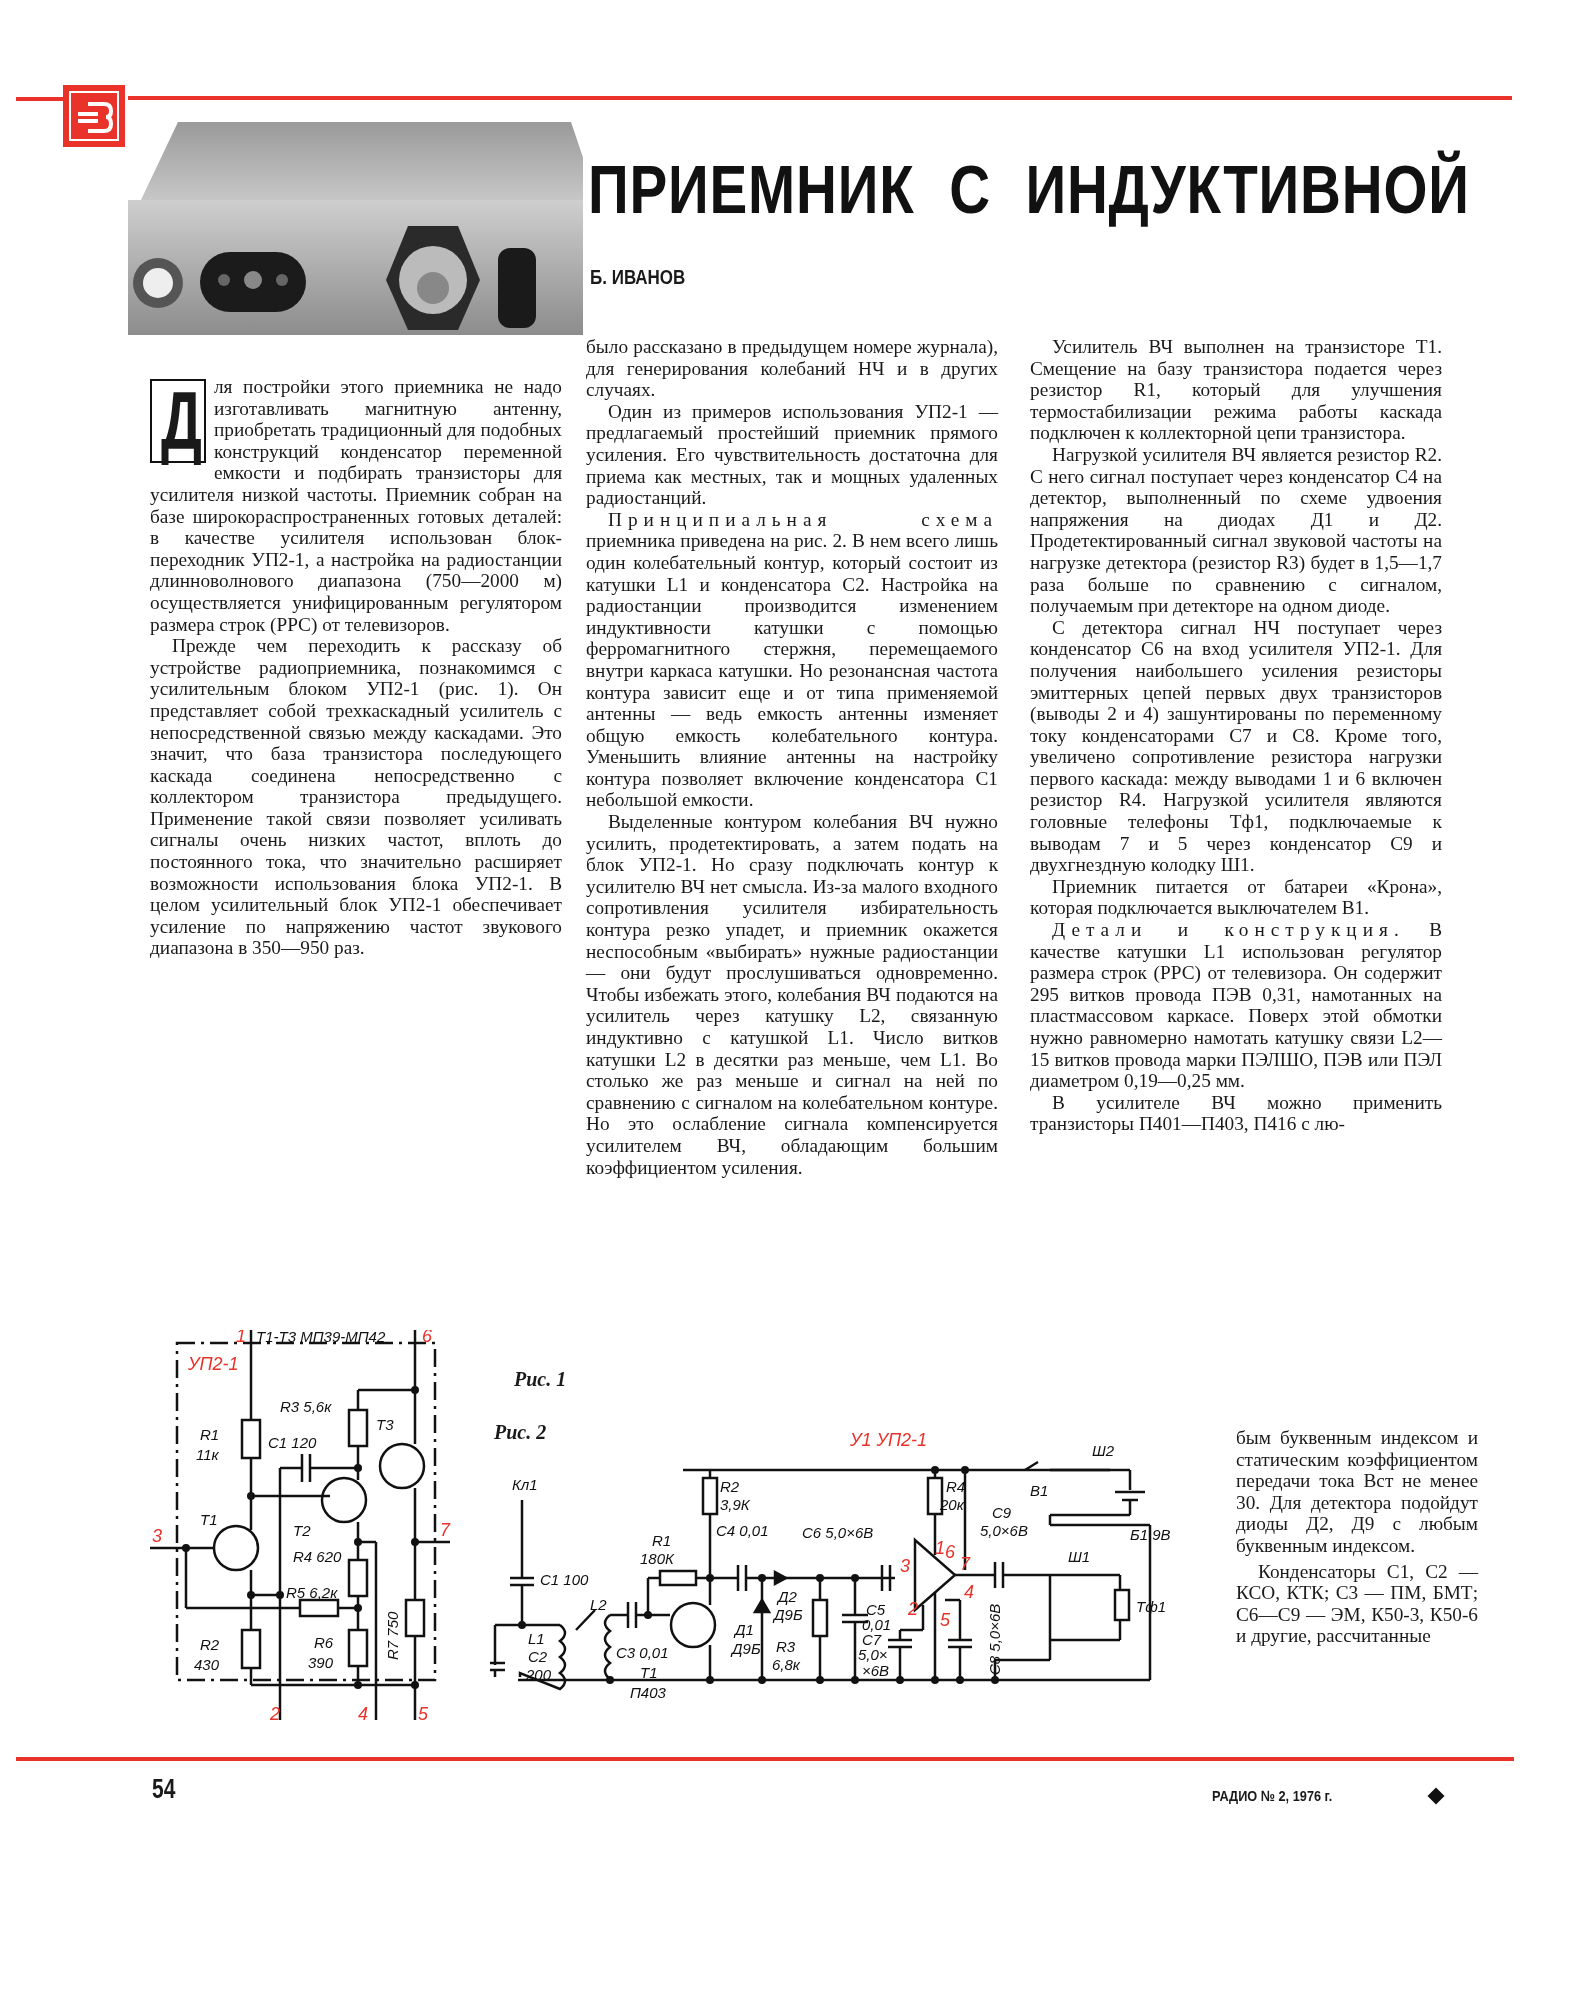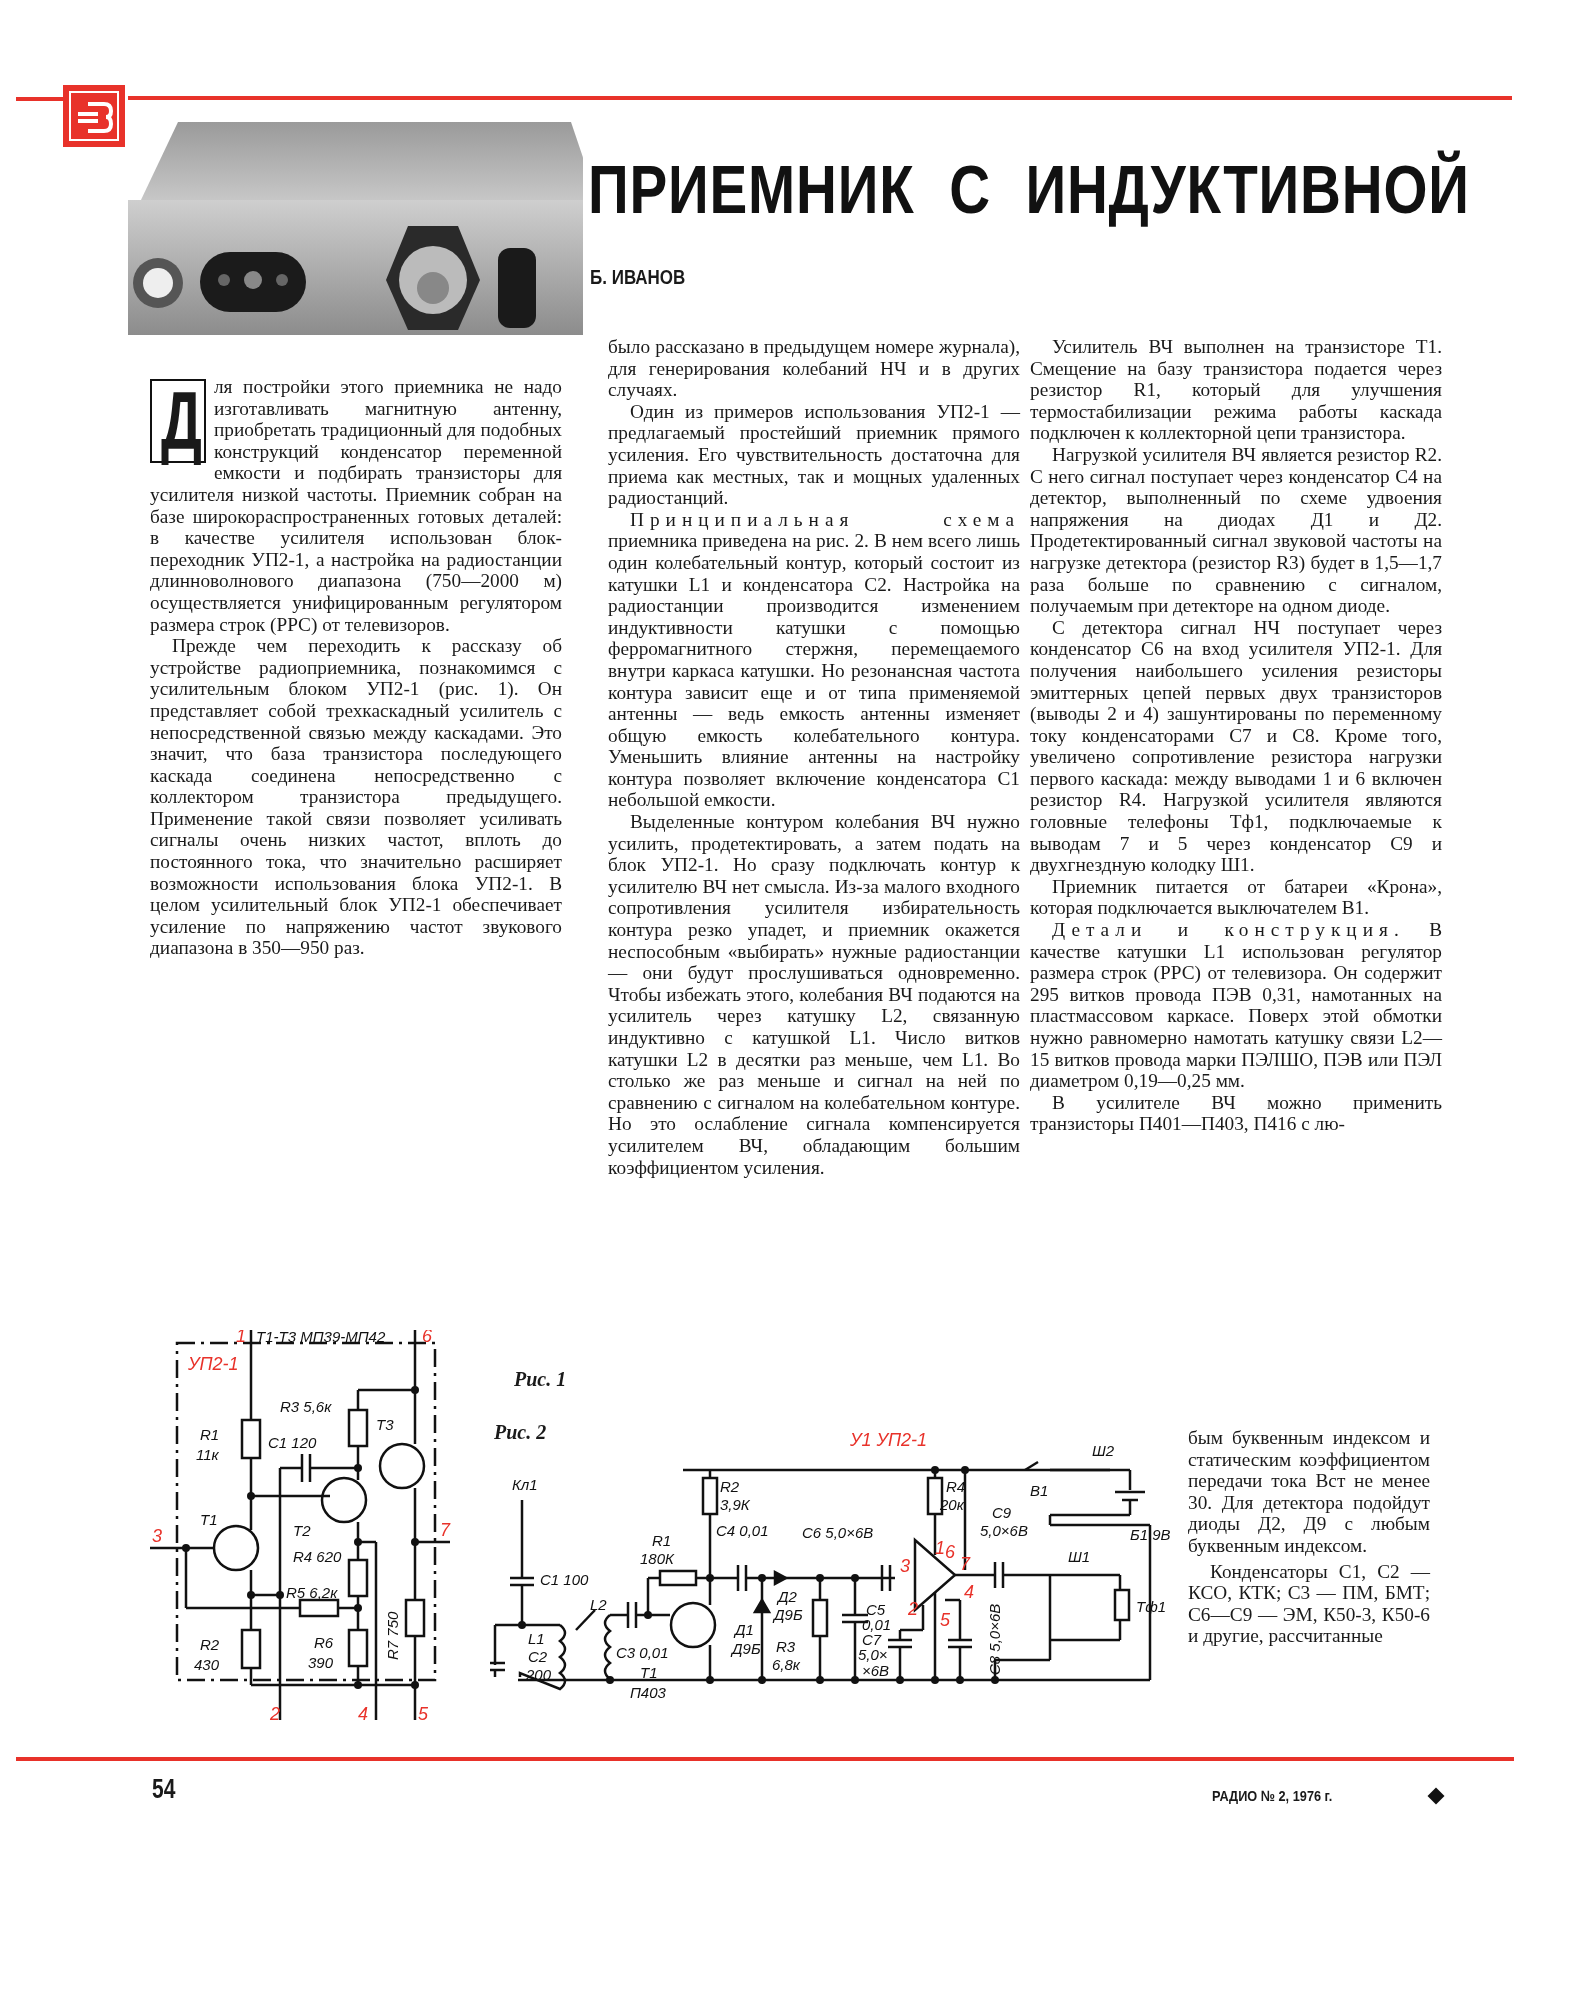--- a/index.html
+++ b/index.html
@@ -67,36 +67,36 @@
 
 <div class="col" style="left:150px; top:376px; width:412px;">
   <p class="noindent">
     <span class="dropcap">
         <span>Д</span>
       </span><span>ля постройки этого приемника не надо изготавливать магнитную антенну, приобретать традиционный для подобных конструкций конденсатор переменной емкости и подбирать транзисторы для усилителя низкой частоты. Приемник собран на базе широкораспространенных готовых деталей: в качестве усилителя использован блок-переходник УП2-1, а настройка на радиостанции длинноволнового диапазона (750—2000 м) осуществляется унифицированным регулятором размера строк (РРС) от телевизоров.</span>
   </p>
   <p>Прежде чем переходить к рассказу об устройстве радиоприемника, познакомимся с усилительным блоком УП2-1 (рис. 1). Он представляет собой трехкаскадный усилитель с непосредственной связью между каскадами. Это значит, что база транзистора последующего каскада соединена непосредственно с коллектором транзистора предыдущего. Применение такой связи позволяет усиливать сигналы очень низких частот, вплоть до постоянного тока, что значительно расширяет возможности использования блока УП2-1. В целом усилительный блок УП2-1 обеспечивает усиление по напряжению частот звукового диапазона в 350—950 раз.</p>
 </div>
 
-<div class="col" style="left:608px; top:336px; width:412px;">
+<div class="col" style="left:586px; top:336px; width:412px;">
   <p class="noindent">было рассказано в предыдущем номере журнала), для генерирования колебаний НЧ и в других случаях.</p>
   <p>Один из примеров использования УП2-1 — предлагаемый простейший приемник прямого усиления. Его чувствительность достаточна для приема как местных, так и мощных удаленных радиостанций.</p>
   <p><span class="spaced">Принципиальная схема</span> <span>приемника приведена на рис. 2. В нем всего лишь один колебательный контур, который состоит из катушки L1 и конденсатора C2. Настройка на радиостанции производится изменением индуктивности катушки с помощью ферромагнитного стержня, перемещаемого внутри каркаса катушки. Но резонансная частота контура зависит еще и от типа применяемой антенны — ведь емкость антенны изменяет общую емкость колебательного контура. Уменьшить влияние антенны на настройку контура позволяет включение конденсатора C1 небольшой емкости.</span></p>
   <p>Выделенные контуром колебания ВЧ нужно усилить, продетектировать, а затем подать на блок УП2-1. Но сразу подключать контур к усилителю ВЧ нет смысла. Из-за малого входного сопротивления усилителя избирательность контура резко упадет, и приемник окажется неспособным «выбирать» нужные радиостанции — они будут прослушиваться одновременно. Чтобы избежать этого, колебания ВЧ подаются на усилитель через катушку L2, связанную индуктивно с катушкой L1. Число витков катушки L2 в десятки раз меньше, чем L1. Во столько же раз меньше и сигнал на ней по сравнению с сигналом на колебательном контуре. Но это ослабление сигнала компенсируется усилителем ВЧ, обладающим большим коэффициентом усиления.</p>
 </div>
 
 <div class="col" style="left:1030px; top:336px; width:412px;">
   <p>Усилитель ВЧ выполнен на транзисторе T1. Смещение на базу транзистора подается через резистор R1, который для улучшения термостабилизации режима работы каскада подключен к коллекторной цепи транзистора.</p>
   <p>Нагрузкой усилителя ВЧ является резистор R2. С него сигнал поступает через конденсатор C4 на детектор, выполненный по схеме удвоения напряжения на диодах Д1 и Д2. Продетектированный сигнал звуковой частоты на нагрузке детектора (резистор R3) будет в 1,5—1,7 раза больше по сравнению с сигналом, получаемым при детекторе на одном диоде.</p>
   <p>С детектора сигнал НЧ поступает через конденсатор C6 на вход усилителя УП2-1. Для получения наибольшего усиления резисторы эмиттерных цепей первых двух транзисторов (выводы 2 и 4) зашунтированы по переменному току конденсаторами C7 и C8. Кроме того, увеличено сопротивление резистора нагрузки первого каскада: между выводами 1 и 6 включен резистор R4. Нагрузкой усилителя являются головные телефоны Тф1, подключаемые к выводам 7 и 5 через конденсатор C9 и двухгнездную колодку Ш1.</p>
   <p>Приемник питается от батареи «Крона», которая подключается выключателем В1.</p>
   <p><span class="spaced">Детали и конструкция.</span> <span>В качестве катушки L1 использован регулятор размера строк (РРС) от телевизора. Он содержит 295 витков провода ПЭВ 0,31, намотанных на пластмассовом каркасе. Поверх этой обмотки нужно равномерно намотать катушку связи L2—15 витков провода марки ПЭЛШО, ПЭВ или ПЭЛ диаметром 0,19—0,25 мм.</span></p>
   <p>В усилителе ВЧ можно применить транзисторы П401—П403, П416 с лю-</p>
 </div>
-<div class="col" style="left:1188px; top:1427px; width:242px;">
+<div class="col" style="left:1236px; top:1427px; width:242px;">
   <p class="noindent">бым буквенным индексом и статическим коэффициентом передачи тока Bст не менее 30. Для детектора подойдут диоды Д2, Д9 с любым буквенным индексом.</p>
   <p style="margin-top:4px;">Конденсаторы C1, C2 — КСО, КТК; C3 — ПМ, БМТ; C6—C9 — ЭМ, К50-3, К50-6 и другие, рассчитанные</p>
 </div>
 
 <div class="fig-label" style="left:514px; top:1368px;">Рис. 1</div>
 <div class="fig-label" style="left:494px; top:1421px;">Рис. 2</div>
 
 <svg class="abs" style="left:150px; top:1330px;" width="330" height="390" viewBox="0 0 330 390" fill="none" stroke="#111" stroke-width="2.5">
   <rect x="27" y="13" width="258" height="337" stroke-dasharray="18 6 3 6"></rect>
   <line x1="101" y1="0" x2="101" y2="90"></line>

